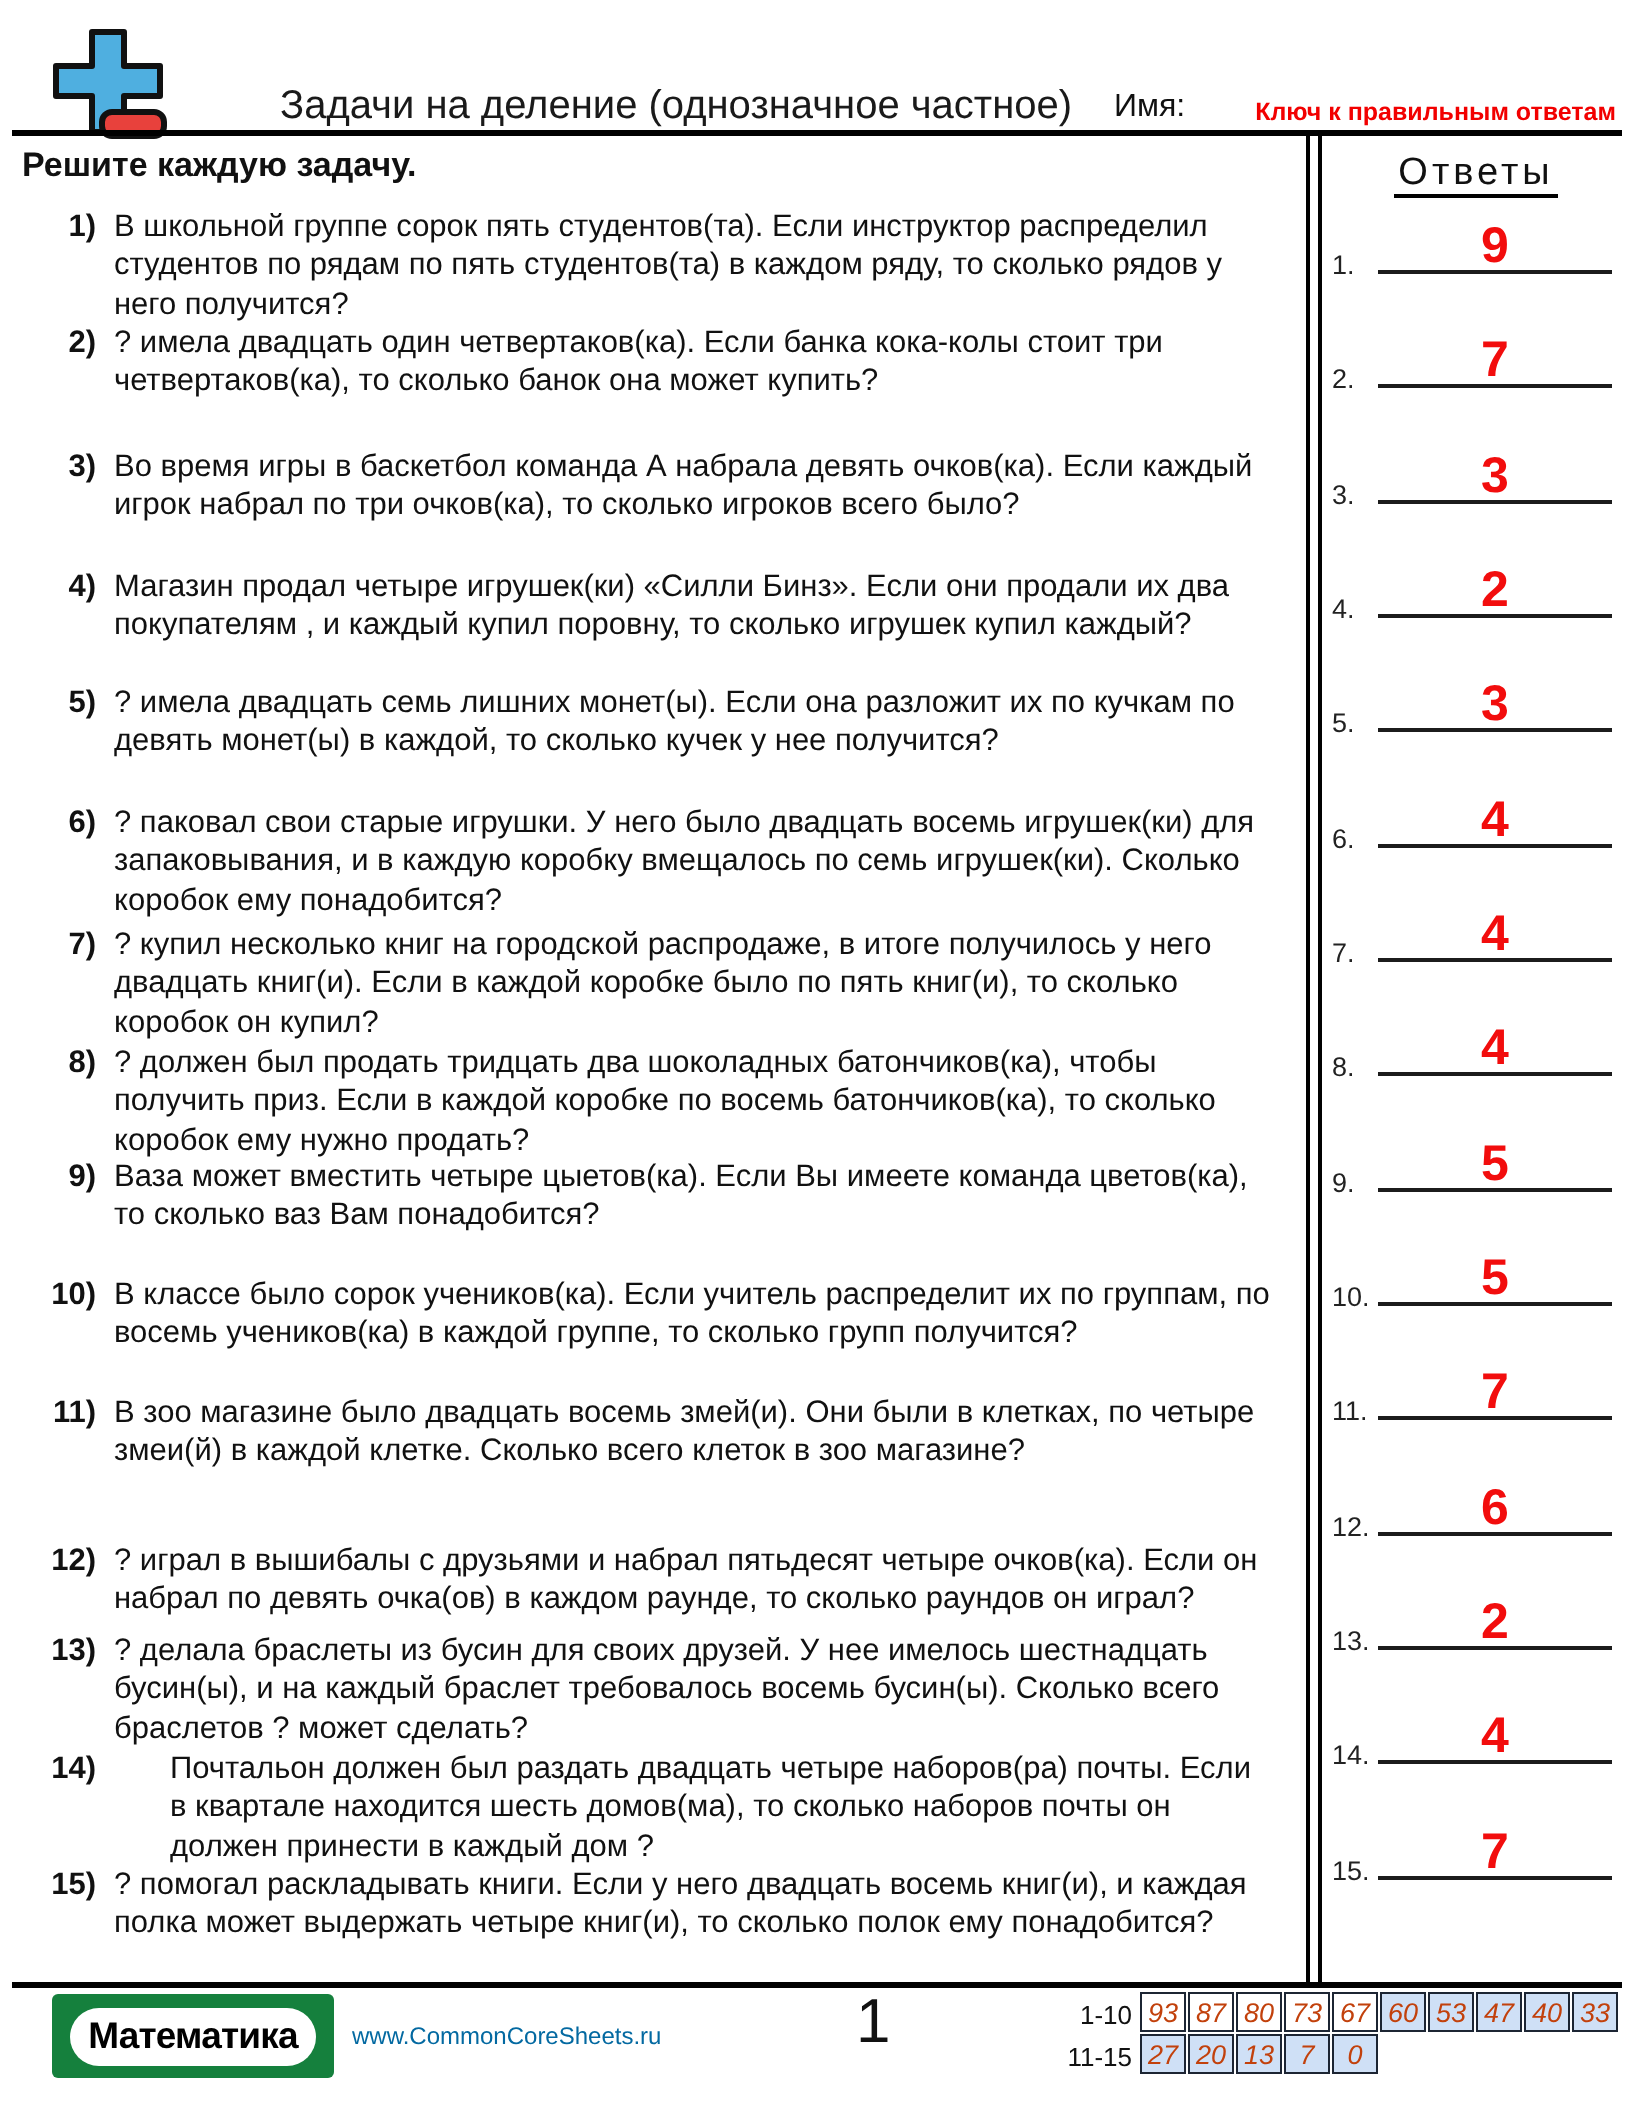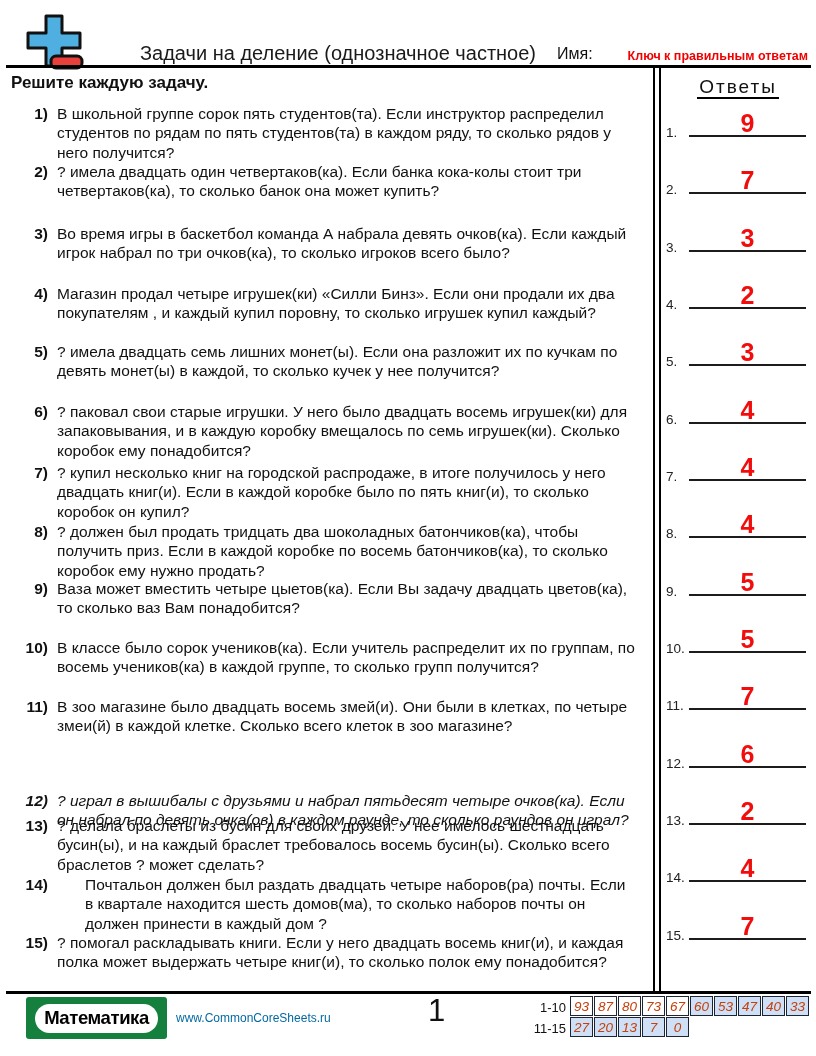--- a/index.html
+++ b/index.html
@@ -133,31 +133,31 @@
       <div class="problem" style="top: 463px;">
         <span class="p-num">7)</span>
         <div class="p-text">? купил несколько книг на городской распродаже, в итоге получилось у него двадцать книг(и). Если в каждой коробке было по пять книг(и), то сколько коробок он купил?</div>
       </div>
       <div class="problem" style="top: 522px;">
         <span class="p-num">8)</span>
         <div class="p-text">? должен был продать тридцать два шоколадных батончиков(ка), чтобы получить приз. Если в каждой коробке по восемь батончиков(ка), то сколько коробок ему нужно продать?</div>
       </div>
       <div class="problem" style="top: 579px;">
         <span class="p-num">9)</span>
-        <div class="p-text">Ваза может вместить четыре цыетов(ка). Если Вы задачу двадцать цветов(ка), то сколько ваз Вам понадобится?</div>
+        <div class="p-text">Ваза может вместить четыре цыетов(ка). Если Вы имеете команда цветов(ка), то сколько ваз Вам понадобится?</div>
       </div>
       <div class="problem" style="top: 638px;">
         <span class="p-num">10)</span>
         <div class="p-text">В классе было сорок учеников(ка). Если учитель распределит их по группам, по восемь учеников(ка) в каждой группе, то сколько групп получится?</div>
       </div>
       <div class="problem" style="top: 697px;">
         <span class="p-num">11)</span>
         <div class="p-text">В зоо магазине было двадцать восемь змей(и). Они были в клетках, по четыре змеи(й) в каждой клетке. Сколько всего клеток в зоо магазине?</div>
       </div>
-      <div class="problem" style="top: 791px; font-style: italic;">
+      <div class="problem" style="top: 771px;">
         <span class="p-num">12)</span>
         <div class="p-text">? играл в вышибалы с друзьями и набрал пятьдесят четыре очков(ка). Если он набрал по девять очка(ов) в каждом раунде, то сколько раундов он играл?</div>
       </div>
       <div class="problem" style="top: 816px;">
         <span class="p-num">13)</span>
         <div class="p-text">? делала браслеты из бусин для своих друзей. У нее имелось шестнадцать бусин(ы), и на каждый браслет требовалось восемь бусин(ы). Сколько всего браслетов ? может сделать?</div>
       </div>
       <div class="problem" style="top: 875px; padding-left: 28px;">
         <span class="p-num">14)</span>
         <div class="p-text">Почтальон должен был раздать двадцать четыре наборов(ра) почты. Если в квартале находится шесть домов(ма), то сколько наборов почты он должен принести в каждый дом ?</div>

